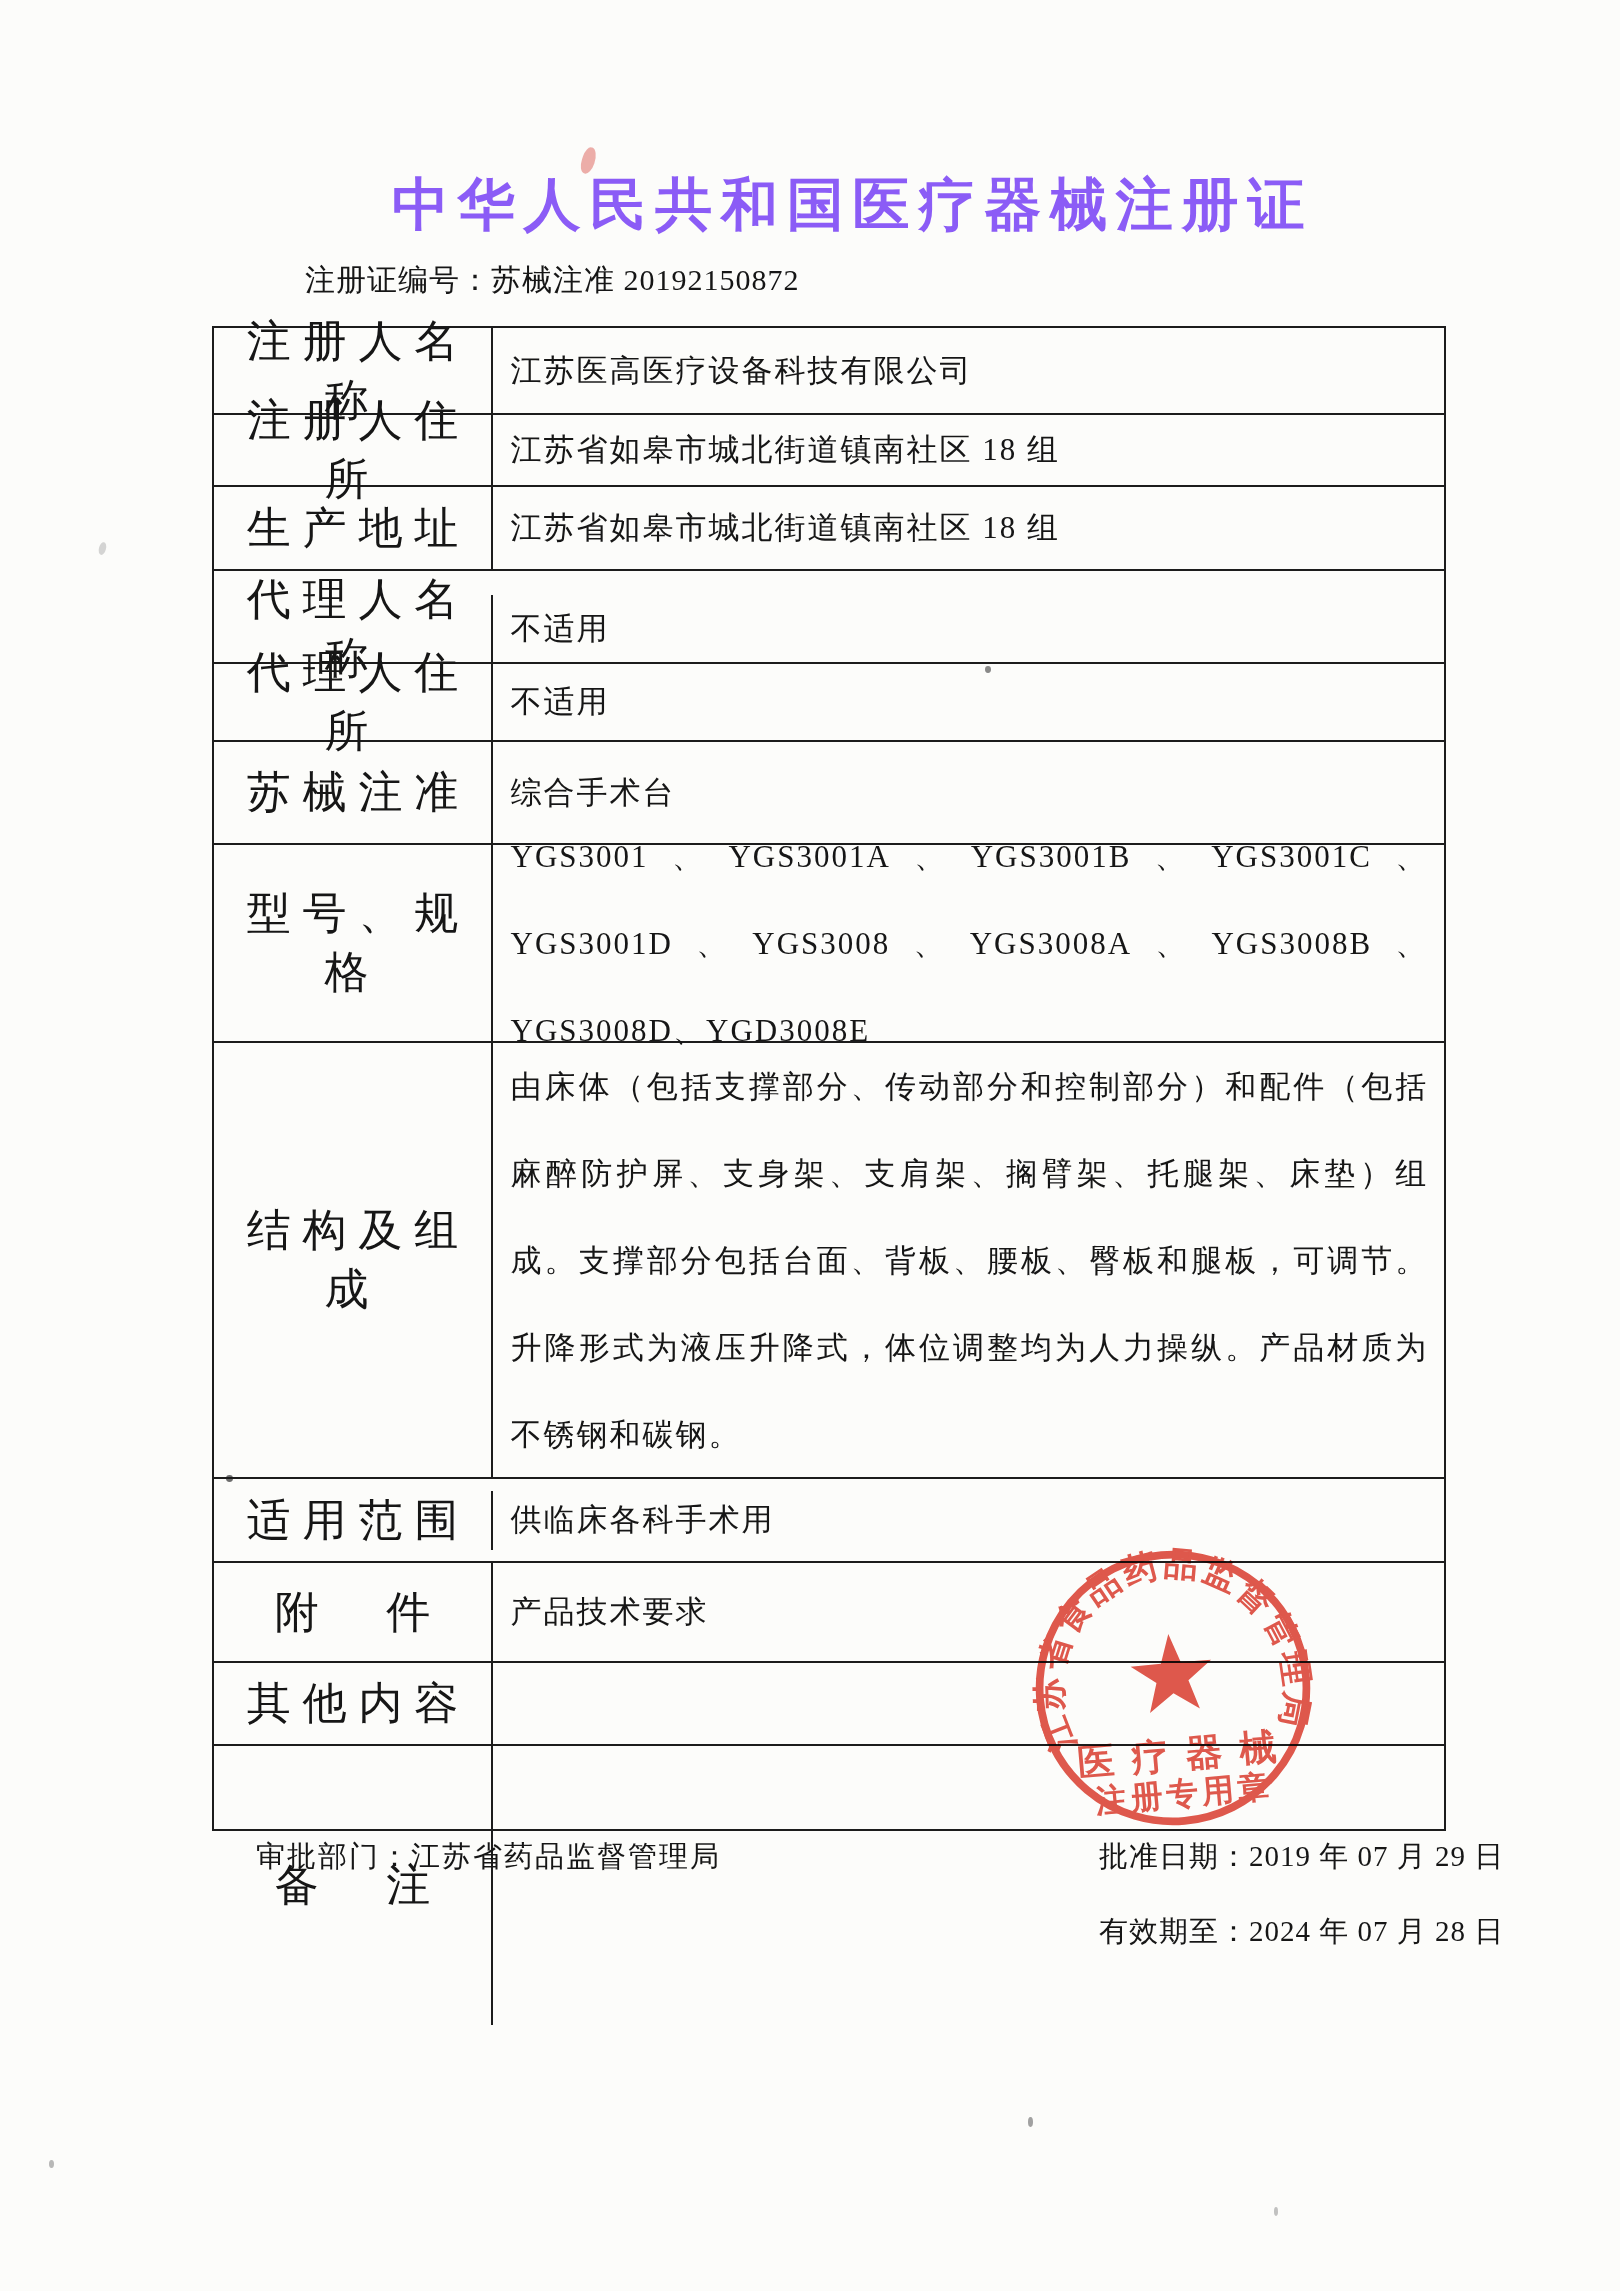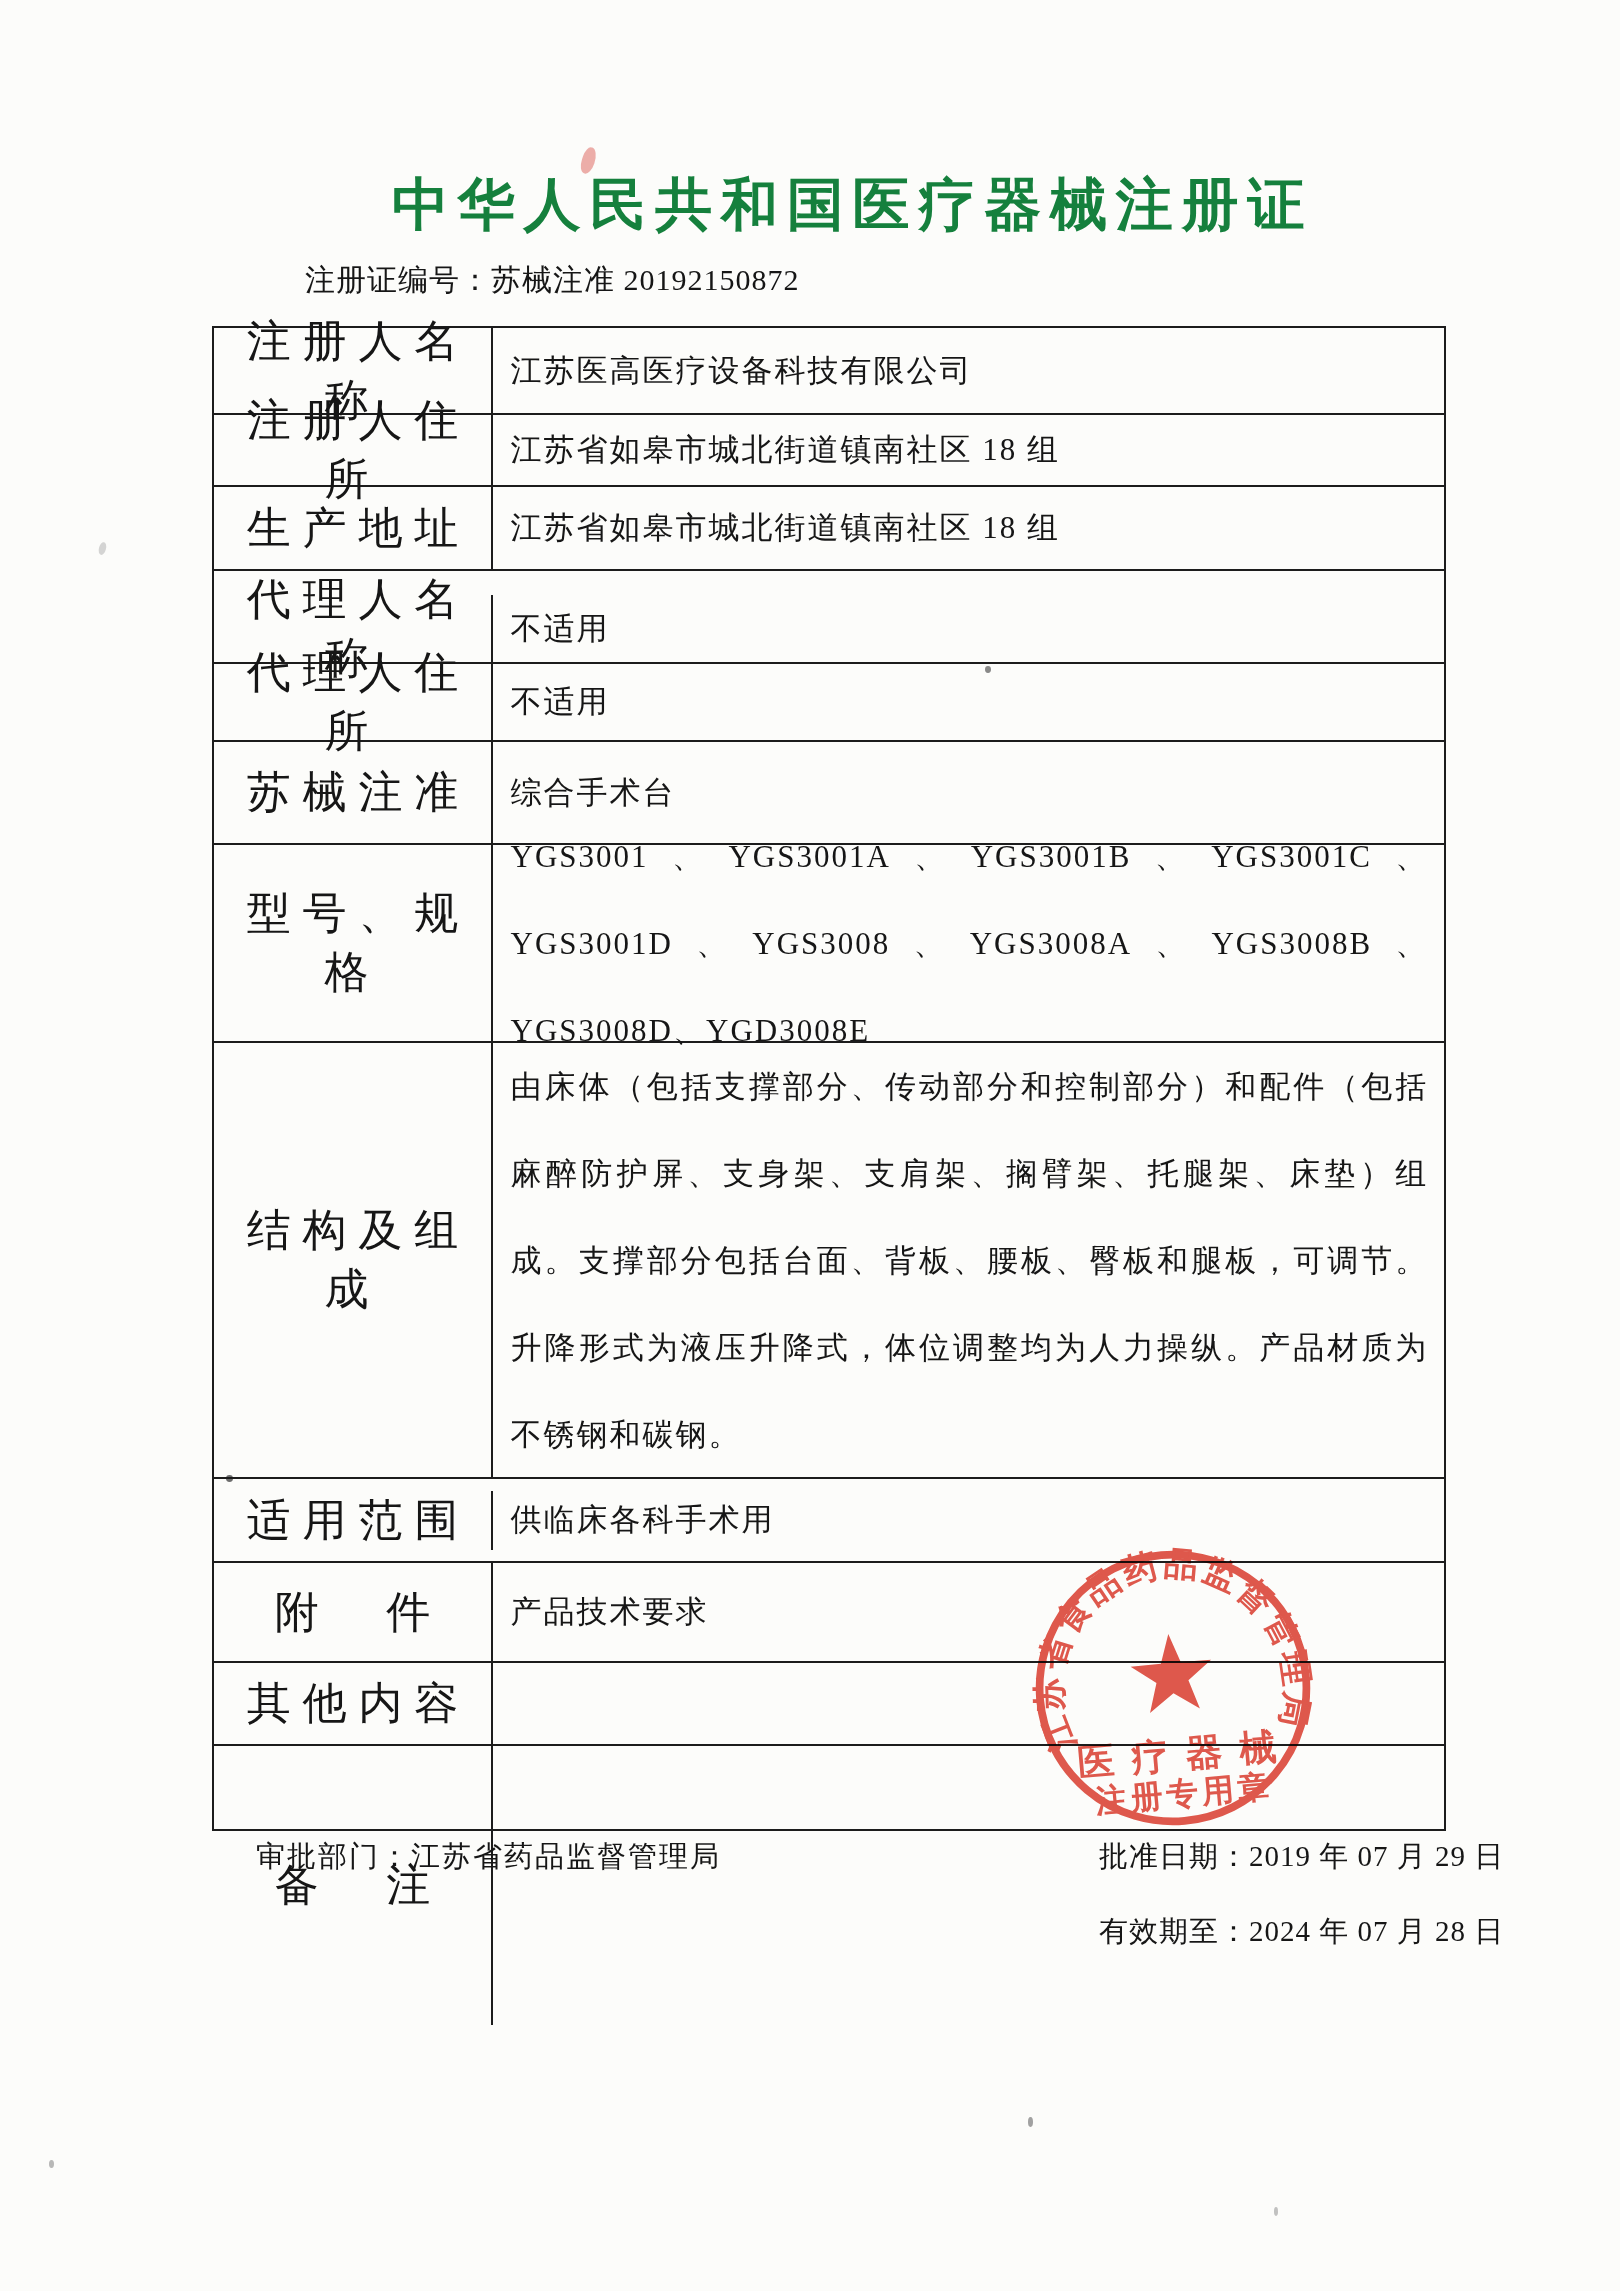--- a/index.html
+++ b/index.html
@@ -18,21 +18,21 @@
   
   .title {
     position: absolute;
     left: 392px;
     top: 167px;
     width: 882px;
     font-size: 57px;
     font-weight: bold;
     letter-spacing: 8.8px;
     white-space: nowrap;
-    color: #15803d;
+    color: #8b5cf6;
   }
 
   
   .reg-line {
     position: absolute;
     left: 305px;
     top: 260px;
     font-size: 30px;
     letter-spacing: 1px;
     white-space: nowrap;

